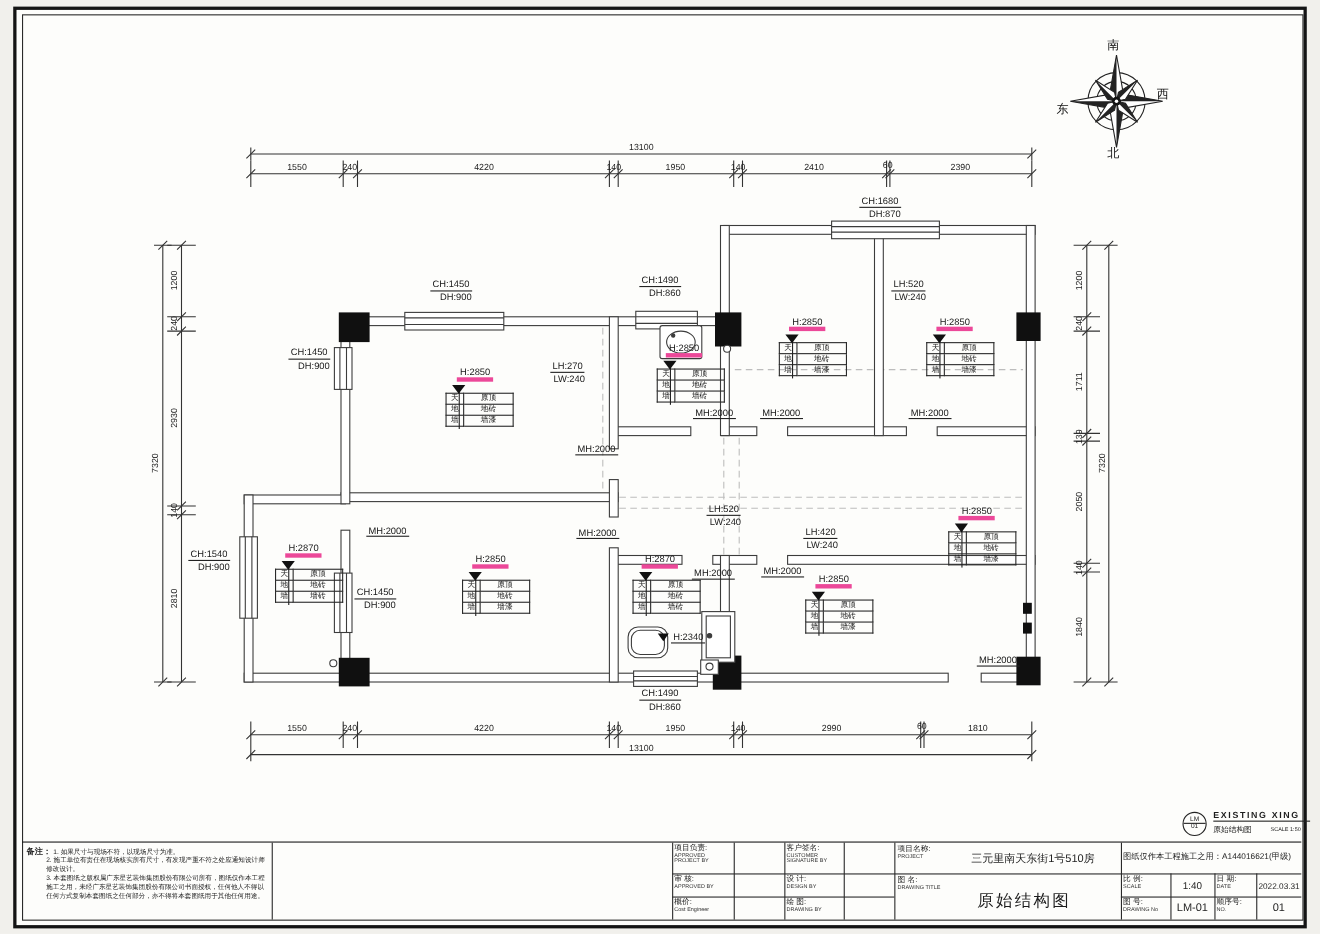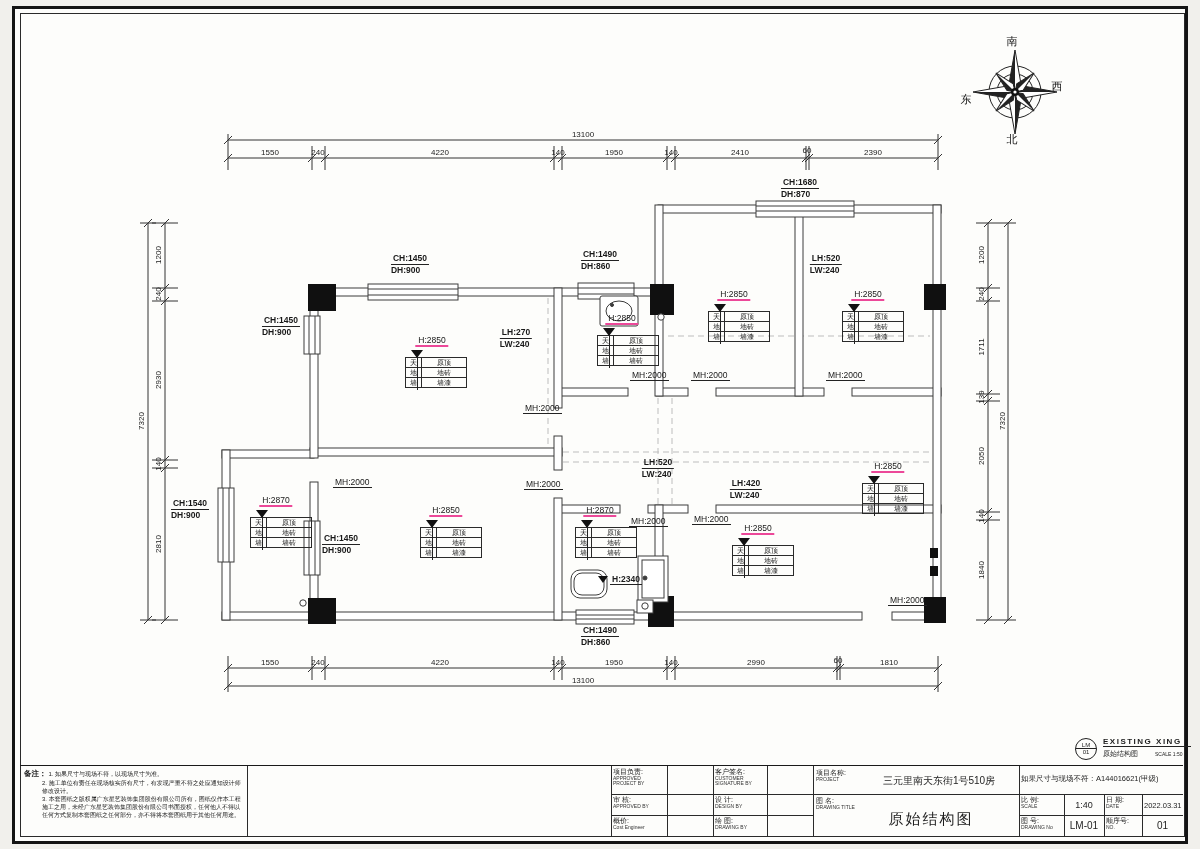--- a/index.html
+++ b/index.html
@@ -11,26 +11,26 @@
   }
   .abs{position:absolute;}
   
   #outer-frame{left:12px;top:6px;width:1170px;height:832px;border:3px solid #141414;background:#fdfdfb;}
   #inner-frame{left:20px;top:13px;width:1163px;height:822px;border:1px solid #2a2a2a;}
   
   #plan-svg{left:0;top:0;}
   
   .dim{position:absolute;font-size:8px;color:#222;transform:translate(-50%,-50%);white-space:nowrap;}
   .dim.rot{transform:translate(-50%,-50%) rotate(-90deg);}
-  .wl{position:absolute;font-size:8.5px;line-height:1.3;text-align:left;transform:translate(-50%,0);white-space:nowrap;color:#181818;font-weight:bold;}
+  .wl{position:absolute;font-size:8.5px;line-height:1.3;text-align:right;transform:translate(-50%,0);white-space:nowrap;color:#181818;}
   .wl .t{border-bottom:1px solid #222;padding:0 2px;display:block;}
   .mh{position:absolute;font-size:8.5px;border-bottom:1px solid #222;padding:0 2px;white-space:nowrap;color:#181818;}
   
   .tag{position:absolute;}
-  .tag .tag-h{position:absolute;font-size:8.5px;border-bottom:2px solid #ec4899;padding:0 3px;white-space:nowrap;transform:translate(-50%,-100%);color:#181818;}
+  .tag .tag-h{position:absolute;font-size:8.5px;border-bottom:4px solid #ec4899;padding:0 3px;white-space:nowrap;transform:translate(-50%,-100%);color:#181818;}
   .tag .tri{position:absolute;width:0;height:0;border-left:6px solid transparent;border-right:6px solid transparent;border-top:8px solid #111;transform:translate(-50%,0);}
   .tag table{border-collapse:collapse;background:transparent;}
   .tag td{border:1px solid #2a2a2a;font-size:7px;line-height:1;padding:1px 2px;text-align:center;white-space:nowrap;color:#181818;}
   .tag td.c1{width:11px;}
   .tag td.c2{width:40px;}
   .tag .stem{position:absolute;border-left:1px solid #222;}
   .xlab{position:absolute;font-size:8.5px;border-bottom:1px solid #222;padding:0 2px;white-space:nowrap;}
   .xlab .tri2{position:absolute;left:-12px;top:2px;width:0;height:0;border-left:5px solid transparent;border-right:5px solid transparent;border-top:7px solid #111;}
   
   .cmp{position:absolute;font-size:11px;color:#111;transform:translate(-50%,-50%);}
@@ -452,21 +452,21 @@
           </tr>
           <tr>
             <td class="c1">墙</td>
             <td class="c2">墙漆</td>
           </tr>
         </tbody>
       </table>
       <div class="stem" style="left: 12px; top: -1px; height: 34px;"></div>
       <div class="tri" style="left: 12px; top: -7px;"></div>
     </div>
-    <div class="xlab" style="left: 610px; top: 574px; font-weight: bold;">H:2340<div class="tri2"></div></div>
+    <div class="xlab" style="left: 610px; top: 574px;">H:2340<div class="tri2"></div></div>
   </div>
 
 <div class="abs" id="stamp">
   <div id="stamp-circle">
     <span class="top">LM</span>
     <span>01</span>
   </div>
   <div id="stamp-en">EXISTING XING</div>
   <div id="stamp-cn">原始结构图</div>
   <div id="stamp-scale">SCALE 1:50</div>
@@ -531,21 +531,21 @@
 
   <div class="cell fcell" style="left:793px;top:28px;width:206px;height:42px;">
     <div style="position:absolute;left:3px;top:3px;">
       <div class="lab-cn">图 名:</div>
       <div class="lab-en">DRAWING  TITLE</div>
     </div>
     <div class="big-title" style="position:absolute;left:40px;right:10px;top:16px;">原始结构图</div>
   </div>
 
   <div class="cell fcell" style="left:999px;top:0;width:164px;height:28px;">
-    <div style="font-size:7.5px;margin-top:6px;">如果尺寸与现场不符：A144016621(甲级)</div>
+    <div style="font-size:7.5px;margin-top:6px;">图纸仅作本工程施工之用：A144016621(甲级)</div>
   </div>
 
   <div class="cell fcell" style="left:999px;top:28px;width:45px;height:21px;">
     <div class="lab-cn">比 例:</div>
     <div class="lab-en">SCALE</div>
   </div>
   <div class="cell fcell" style="left:1044px;top:28px;width:40px;height:21px;">
     <div style="font-size:9px;text-align:center;margin-top:4px;">1:40</div>
   </div>
   <div class="cell fcell" style="left:1084px;top:28px;width:38px;height:21px;">

